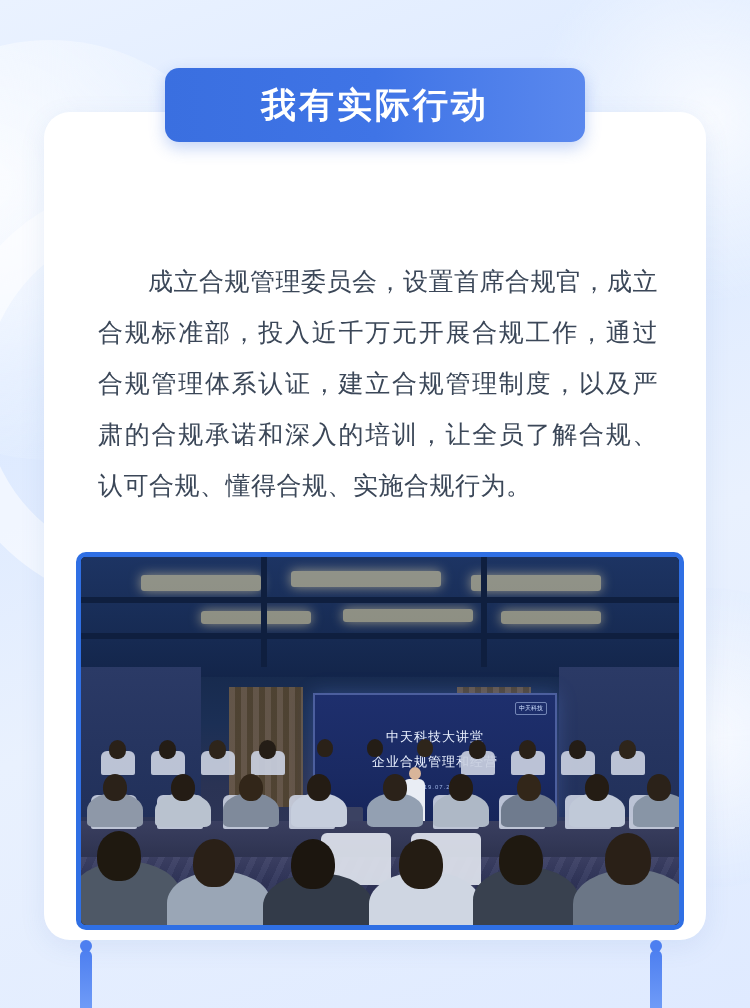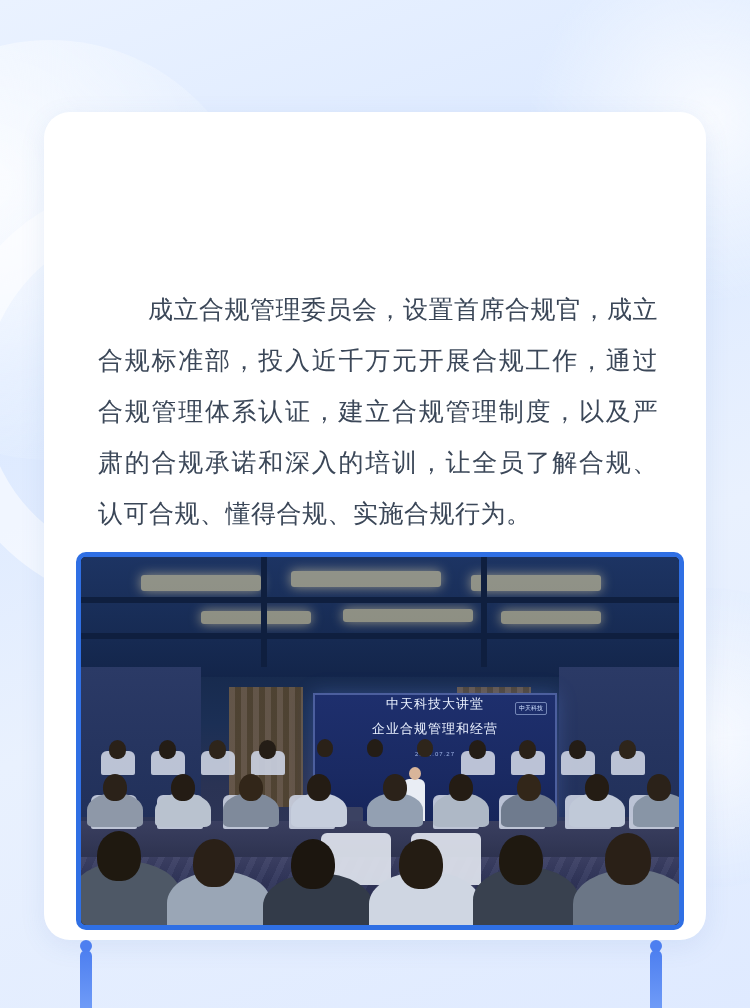--- a/index.html
+++ b/index.html
@@ -111,21 +111,21 @@
     font-weight: bold;
     color: #14284a;
     letter-spacing: 1px;
     white-space: nowrap;
   }
 
   
   .body-text {
     position: absolute;
     left: 54px;
-    top: 172px;
+    top: 144px;
     width: 560px;
     font-size: 25px;
     line-height: 51px;
     color: #3b4758;
     text-indent: 50px;
     text-align: justify;
     letter-spacing: 0.5px;
   }
 
   
@@ -186,20 +186,21 @@
     left: 232px;
     top: 136px;
     width: 240px;
     height: 128px;
     background: linear-gradient(180deg, #1e2f6d 0%, #1a2a63 60%, #16255a 100%);
     border: 2px solid #4c5f9e;
     box-shadow: 0 0 18px rgba(110,150,255,0.25);
     display: flex;
     flex-direction: column;
     align-items: center;
+    justify-content: center;
     gap: 7px;
   }
   .screen .s-line1 {
     color: #eaf1ff;
     font-size: 13px;
     letter-spacing: 1px;
   }
   .screen .s-line2 {
     color: #eaf1ff;
     font-size: 13px;
@@ -435,19 +436,22 @@
 
           <div class="shoulders" style="left:492px; bottom:-14px; width:116px; height:70px; background:#6b7686;"></div>
           <div class="head" style="left:524px; bottom:40px; width:46px; height:52px; background:#2a2017;"></div>
         </div>
 
       </div>
     </div>
 
   </div>
 
+  <div class="header-pill">
+    <div class="title">我有实际行动</div>
+  </div>
 
   <div class="bottom-dot left"></div>
   <div class="bottom-bar left"></div>
   <div class="bottom-dot right"></div>
   <div class="bottom-bar right"></div>
 
 </div>
 
 </body></html>

